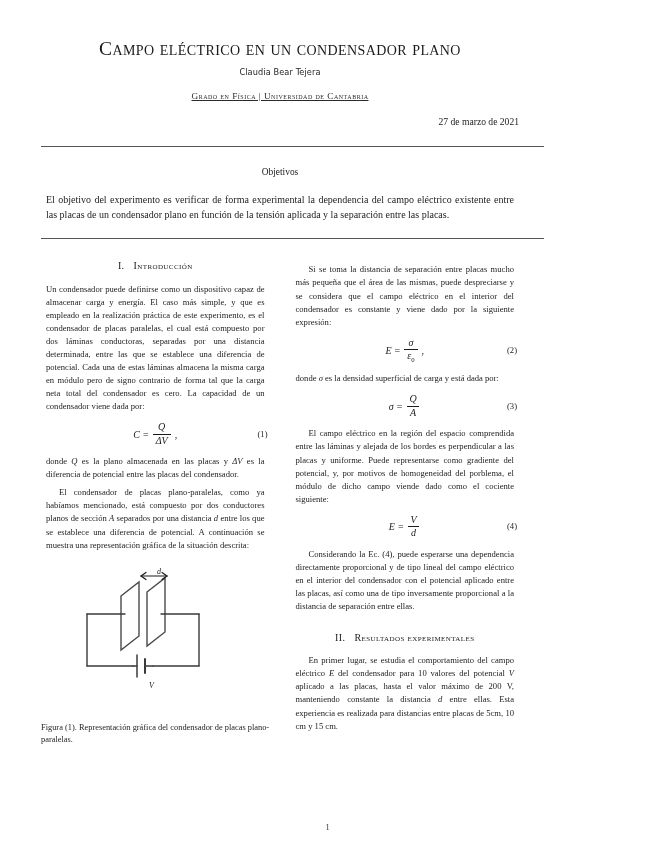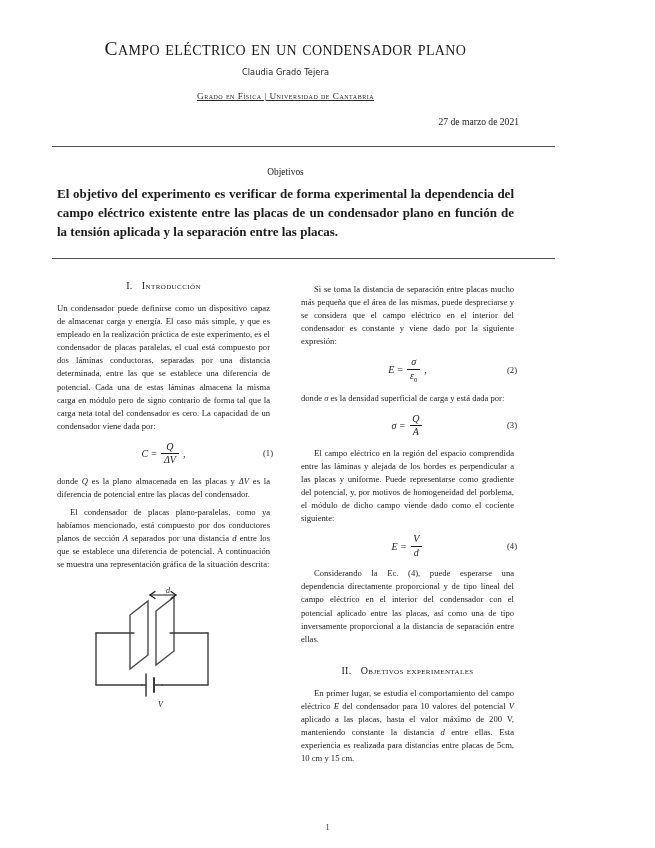--- a/index.html
+++ b/index.html
@@ -14,21 +14,21 @@
     font-family: "Liberation Serif", "DejaVu Serif", serif;
     color: #1a1a1a;
     overflow: hidden;
   }
   .page {
     position: absolute;
     left: 0; top: 0;
     width: 561px;
     height: 848px;
     box-sizing: border-box;
-    padding: 30px 42px 20px 52px;
+    padding: 30px 42px 20px 41px;
   }
 
   
   .title {
     text-align: center;
     font-size: 19.5px;
     font-variant: small-caps;
     letter-spacing: 0.4px;
     line-height: 1.15;
     margin: 8px 0 0 0;
@@ -70,27 +70,26 @@
   .rule-bottom { margin-top: 16px; }
 
   
   .abs-head {
     text-align: center;
     font-size: 9.4px;
     margin-top: 20px;
     color: #222;
   }
   .abstract {
-    font-size: 13px;
+    font-size: 10px;
     line-height: 1.45;
     text-align: justify;
-    margin-top: 8px;
+    margin-top: 16px;
     padding: 0 5px;
     color: #1c1c1c;
-    font-weight: bold;
   }
 
   
   .cols {
     display: flex;
     gap: 21px;
     margin-top: 19px;
   }
   .col {
     width: 273px;
@@ -172,21 +171,21 @@
     font-size: 8.4px;
     color: #333;
   }
 </style>
 </head>
 <body>
 
 <div class="page">
 
   <h1 class="title">Campo eléctrico en un condensador plano</h1>
-  <div class="author">Claudia Grado Tejera</div>
+  <div class="author">Claudia Bear Tejera</div>
   <div class="affiliation">Grado en Física | Universidad de Cantabria</div>
   <div class="date">27 de marzo de 2021</div>
 
   <hr class="rule rule-top">
 
   <div class="abs-head">Objetivos</div>
   <div class="abstract">El objetivo del experimento es verificar de forma experimental la dependencia del campo eléctrico existente entre las placas de un condensador plano en función de la tensión aplicada y la separación entre las placas.</div>
 
   <hr class="rule rule-bottom">
 
@@ -237,20 +236,21 @@
             <line x1="78" y1="100" x2="124" y2="100"></line>
 
             <line x1="62" y1="89" x2="62" y2="111" stroke-width="1.5"></line>
             <line x1="70" y1="93" x2="70" y2="107" stroke-width="2"></line>
             <line x1="58" y1="100" x2="62" y2="100"></line>
             <line x1="70" y1="100" x2="78" y2="100"></line>
           </g>
           <text x="82" y="8" font-family="Liberation Serif, serif" font-size="8" font-style="italic" fill="#1a1a1a">d</text>
           <text x="74" y="122" font-family="Liberation Serif, serif" font-size="8" font-style="italic" fill="#1a1a1a">V</text>
         </svg>
+        <div class="figcap">Figura (1). Representación gráfica del condensador de placas plano-paralelas.</div>
       </div>
 
     </div>
 
     <div class="col">
 
       <p class="indent">Si se toma la distancia de separación entre placas mucho más pequeña que el área de las mismas, puede despreciarse y se considera que el campo eléctrico en el interior del condensador es constante y viene dado por la siguiente expresión:</p>
 
       <div class="eq">
         <span class="body">
@@ -289,21 +289,21 @@
             <span class="nu"><i class="m">V</i></span>
             <span class="de"><i class="m">d</i></span>
           </span>
         </span>
         <span class="tag">(4)</span>
       </div>
 
       <p class="indent">Considerando la Ec. (4), puede esperarse una dependencia directamente proporcional y de tipo lineal del campo eléctrico en el interior del condensador con el potencial aplicado entre las placas, así como una de tipo inversamente proporcional a la distancia de separación entre ellas.</p>
 
       <div class="sec-head sec-head-2">
-        <span class="num">II.</span><span>Objetivos experimentales</span>
+        <span class="num">II.</span><span>Resultados experimentales</span>
       </div>
 
       <p class="indent"><span>En primer lugar, se estudia el comportamiento del campo eléctrico </span><i class="m">E</i><span> del condensador para 10 valores del potencial </span><i class="m">V</i><span> aplicado a las placas, hasta el valor máximo de 200 V, manteniendo constante la distancia </span><i class="m">d</i><span> entre ellas. Esta experiencia es realizada para distancias entre placas de 5cm, 10 cm y 15 cm.</span></p>
 
     </div>
   </div>
 
   <div class="pagenum">1</div>
 </div>
 

